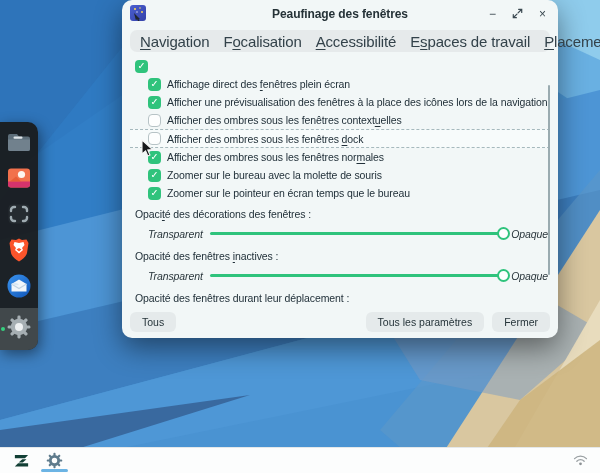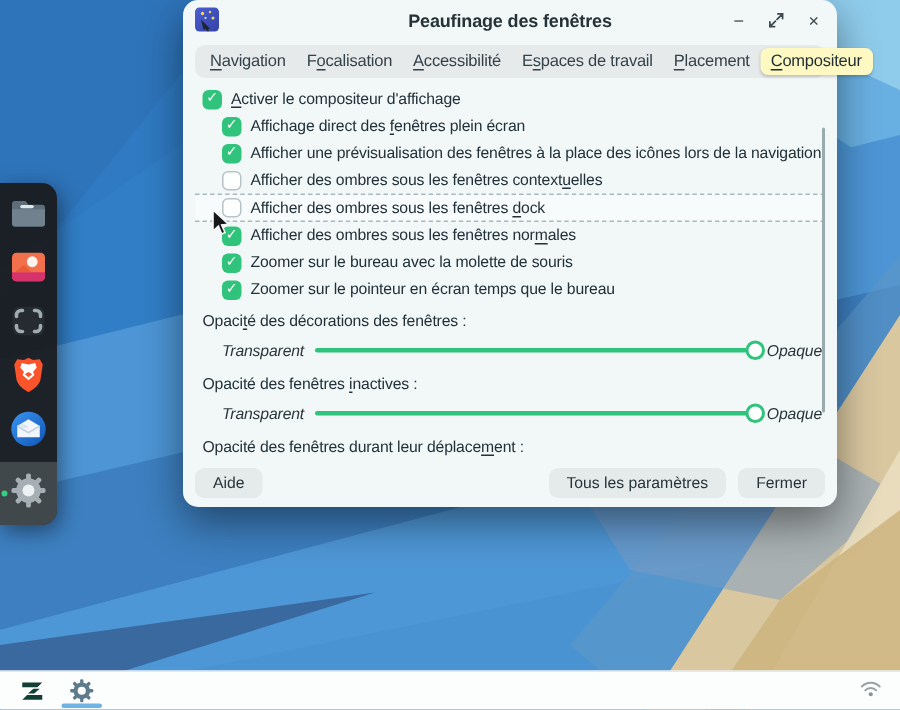--- a/index.html
+++ b/index.html
@@ -24,21 +24,21 @@
     background:linear-gradient(135deg,#4a5fd0,#3542a8);overflow:hidden;}
   .app-icon svg{display:block;}
   .win-title{flex:1;text-align:center;font-size:12px;font-weight:bold;color:#253237;letter-spacing:-.1px;}
   .win-controls{position:absolute;right:12px;top:0;height:27px;display:flex;align-items:center;gap:16px;color:#3c4a52;}
   .wc-btn{font-size:12px;line-height:1;cursor:default;display:flex;align-items:center;}
 
   .tabbar{
     margin:3px 8px 0 8px;background:#e6eaeb;border-radius:7px;height:22px;
     display:flex;align-items:center;justify-content:space-between;padding:0 3px;
   }
-  .tab{font-size:11px;color:#33424a;padding:3px 7px;border-radius:5px;white-space:nowrap;letter-spacing:-.15px;}
+  .tab{font-size:15px;color:#33424a;padding:3px 7px;border-radius:5px;white-space:nowrap;letter-spacing:-.15px;}
   .tab.active{background:#fef9c3;box-shadow:0 1px 2px rgba(0,0,0,.18);color:#1f2c32;}
   .tab u,.cb-label u,.section-label u{text-decoration-thickness:1px;text-underline-offset:1.5px;}
 
   .content{position:relative;margin:5px 8px 0 8px;height:247px;overflow:hidden;
     font-size:10.5px;color:#22313a;letter-spacing:-.1px;}
   .cb-row{display:flex;align-items:center;height:18px;gap:6px;padding-left:5px;box-sizing:border-box;}
   .cb-row.indent{padding-left:18px;}
   .cb-row.hovered{background:#f7fbfb;border-top:1px dashed #a6b9bd;border-bottom:1px dashed #a6b9bd;height:19px;}
   .cb{width:13px;height:13px;border-radius:4px;flex:0 0 13px;display:flex;align-items:center;justify-content:center;box-sizing:border-box;}
   .cb.checked{background:#2fc37c;color:#fff;font-size:9.5px;line-height:1;}
@@ -137,21 +137,20 @@
       <span class="tab">F<u>o</u>calisation</span>
       <span class="tab"><u>A</u>ccessibilité</span>
       <span class="tab">E<u>s</u>paces de travail</span>
       <span class="tab"><u>P</u>lacement</span>
       <span class="tab active"><u>C</u>ompositeur</span>
     </div>
 
   <div class="content" id="content">
       <div class="cb-row">
         <span class="cb checked">✓</span>
-        <span class="cb-label"><u>A</u>ctiver le compositeur d'affichage</span>
       </div>
       <div class="cb-row indent">
         <span class="cb checked">✓</span>
         <span class="cb-label">Affichage direct des <u>f</u>enêtres plein écran</span>
       </div>
       <div class="cb-row indent">
         <span class="cb checked">✓</span>
         <span class="cb-label">Afficher une prévisualisation des fenêtres à la place des icônes lors de la navigation</span>
       </div>
       <div class="cb-row indent">
@@ -191,21 +190,21 @@
           <span class="slider-handle" style="left: calc(100% - 7px);"></span>
         </span>
         <span class="slider-right">Opaque</span>
       </div>
       <div class="section-label">Opacité des fenêtres durant leur déplace<u>m</u>ent :</div>
     </div>
 
   <div class="scrollbar"></div>
 
   <div class="btnbar" id="btnbar">
-      <span class="btn">Aide</span>
+      <span class="btn">Tous</span>
       <span class="btn-spacer"></span>
       <span class="btn">Tous les paramètres</span>
       <span class="btn">Fermer</span>
     </div>
 </div>
 
 <div class="dock" id="dock">
     <div class="dock-item">
       <span style="display: block; width: 28px; height: 28px;">
         <svg viewBox="0 0 28 28">

